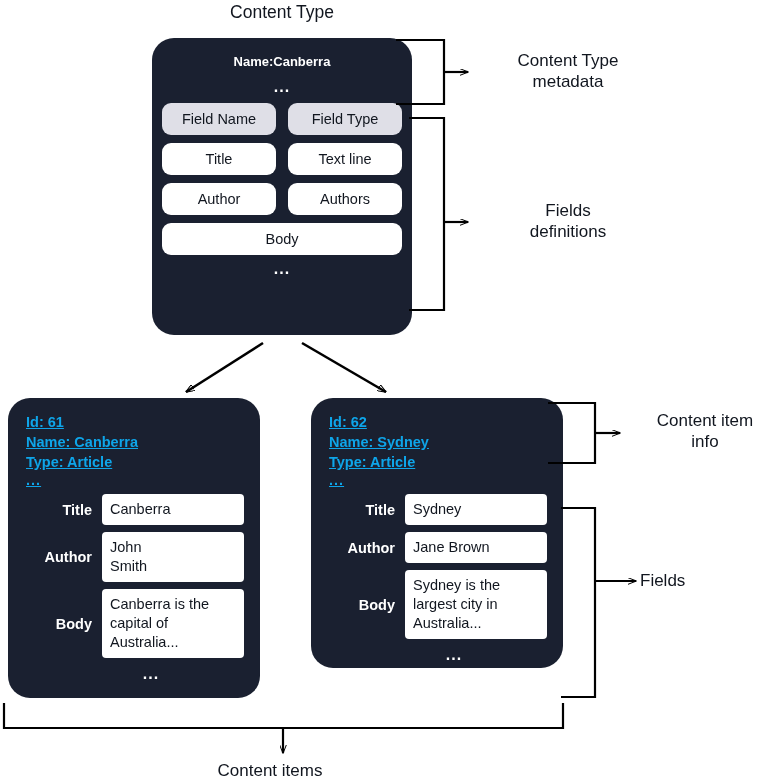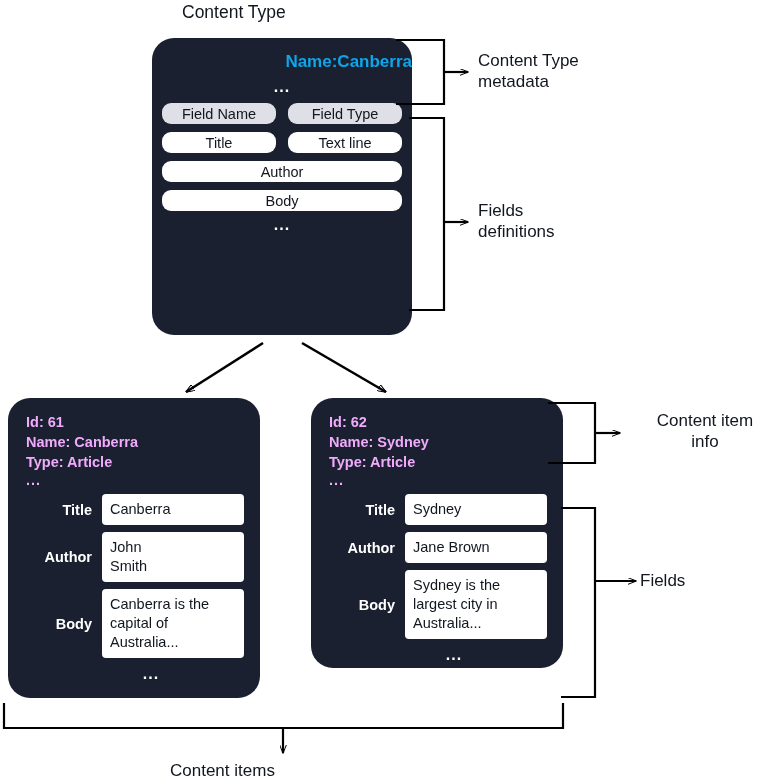--- a/index.html
+++ b/index.html
@@ -14,20 +14,21 @@
     font-family: "Liberation Sans", sans-serif;
     color: #11161f;
     overflow: hidden;
   }
 
   
   .plain-label {
     position: absolute;
     font-size: 17px;
     line-height: 21px;
+    text-align: center;
     color: #11161f;
     white-space: pre-line;
   }
 
   
   .card {
     position: absolute;
     background: #1a2030;
     border-radius: 22px;
     box-sizing: border-box;
@@ -35,68 +36,69 @@
 
   
   #content-type-card {
     left: 152px;
     top: 38px;
     width: 260px;
     height: 297px;
     padding-top: 14px;
   }
   .ct-meta {
-    color: #0ea5e9;
-    font-size: 17px;
+    color: #ffffff;
+    font-size: 13px;
     font-weight: bold;
     line-height: 20px;
-    text-align: right;
+    text-align: center;
   }
   .ellipsis {
     color: #ffffff;
     font-size: 16px;
     font-weight: bold;
     letter-spacing: 1px;
     text-align: center;
     line-height: 12px;
   }
   .grid-rows {
     margin-top: 10px;
     padding: 0 10px;
   }
   .grid-row {
     display: flex;
     gap: 12px;
     margin-bottom: 8px;
   }
   .cell {
     flex: 1;
-    height: 21px;
+    height: 32px;
     border-radius: 9px;
     display: flex;
     align-items: center;
     justify-content: center;
     font-size: 14.5px;
     color: #11161f;
     background: #ffffff;
   }
   .cell.header {
     background: #dfdfe7;
   }
 
   
   #item-card-0 { left: 8px;   top: 398px; width: 252px; height: 300px; }
   #item-card-1 { left: 311px; top: 398px; width: 252px; height: 270px; }
 
   .item-info {
-    color: #f0abfc;
+    color: #0ea5e9;
     font-size: 14.5px;
     font-weight: bold;
     line-height: 20px;
     padding: 14px 0 0 18px;
+    text-decoration: underline;
   }
   .item-info .dots {
     letter-spacing: 1px;
     line-height: 16px;
   }
   .fields {
     margin-top: 6px;
     padding: 0 16px 0 10px;
   }
   .field-row {
@@ -157,20 +159,21 @@
     <div class="grid-row">
       <div class="cell header">Field Name</div>
       <div class="cell header">Field Type</div>
     </div>
     <div class="grid-row">
       <div class="cell">Title</div>
       <div class="cell">Text line</div>
     </div>
     <div class="grid-row">
       <div class="cell">Author</div>
+      <div class="cell">Authors</div>
     </div>
     <div class="grid-row">
       <div class="cell">Body</div>
     </div>
   </div>
   <div class="ellipsis">...</div>
 </div>
 
 <div class="plain-label" style="left:478px; top:50px; width:180px;">Content Type
 metadata</div>

